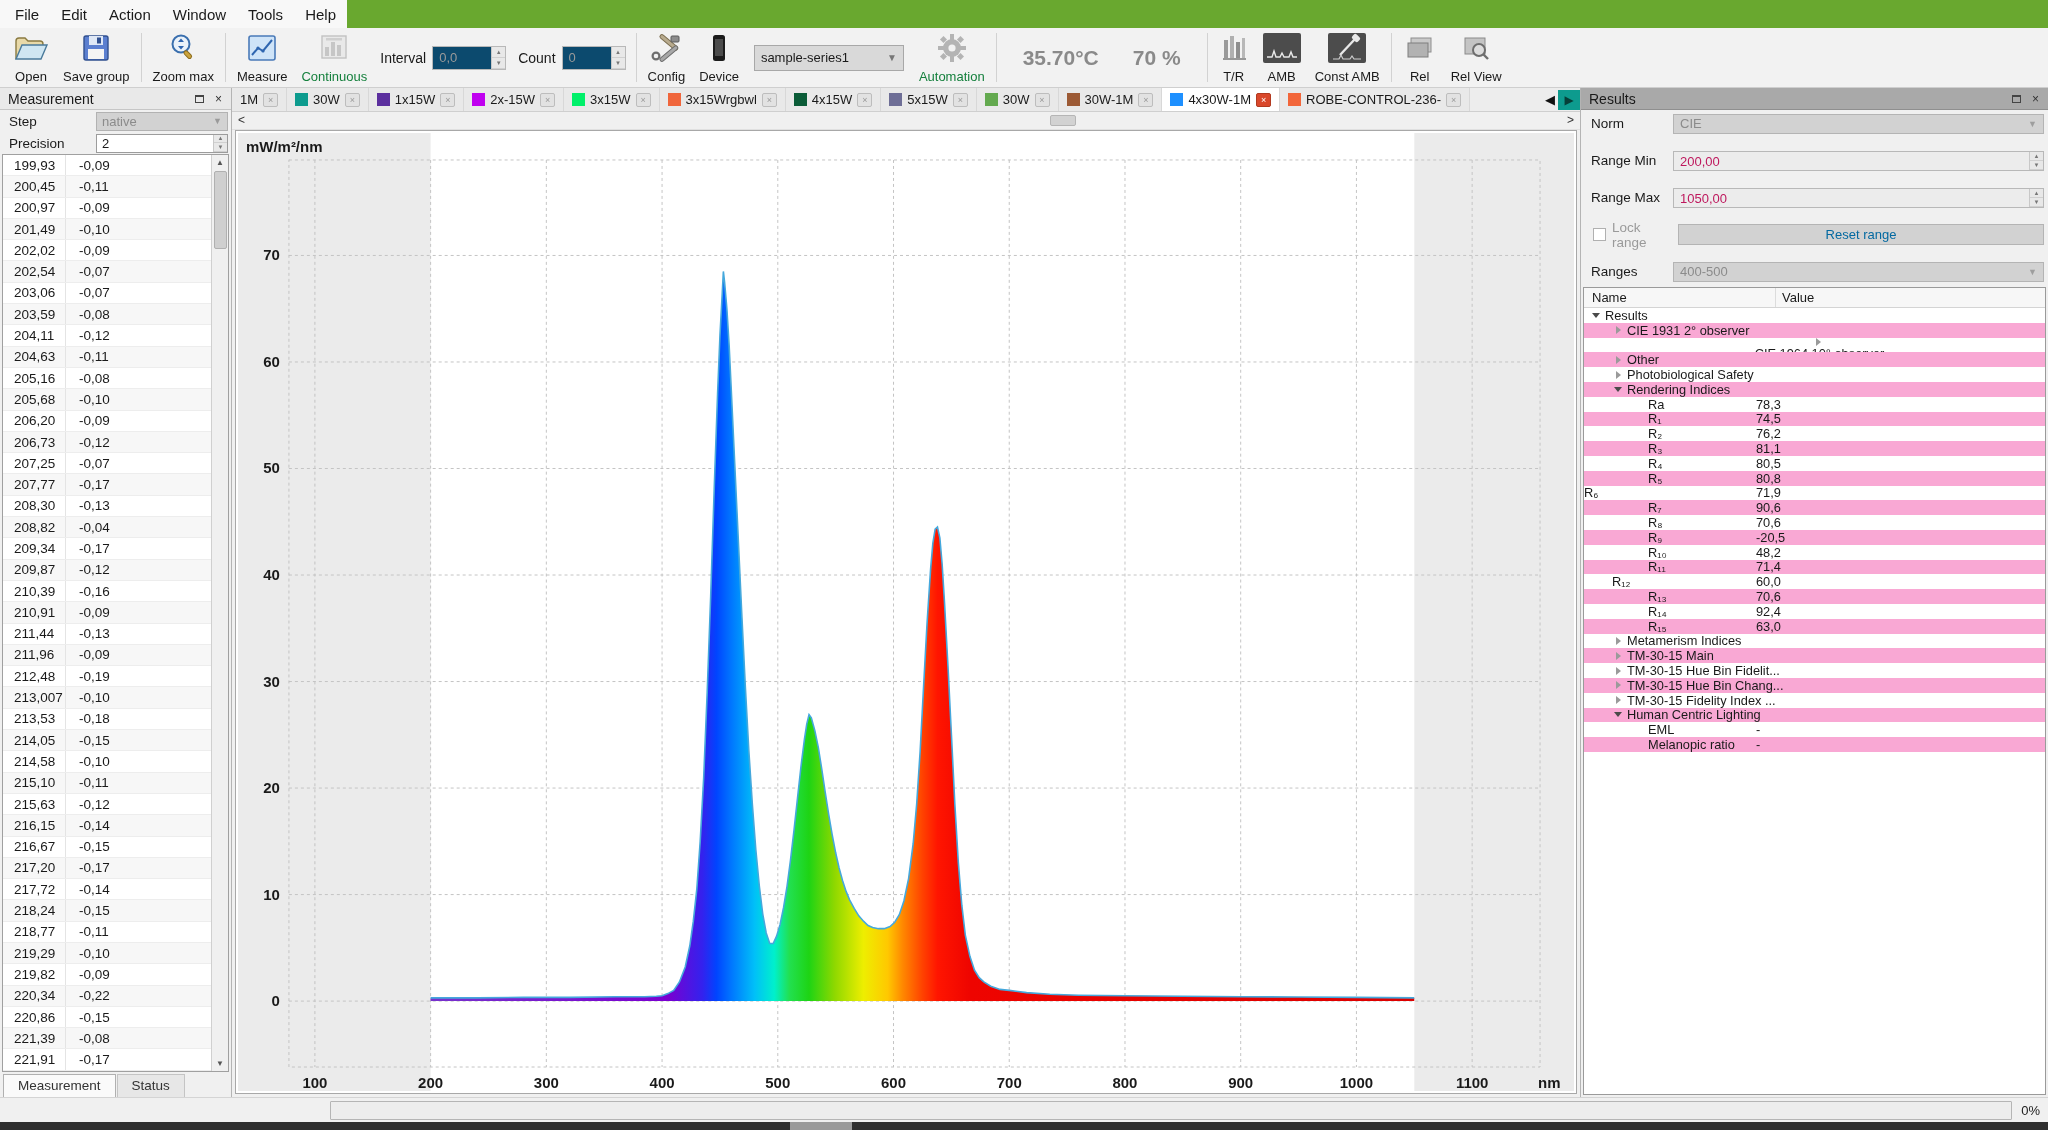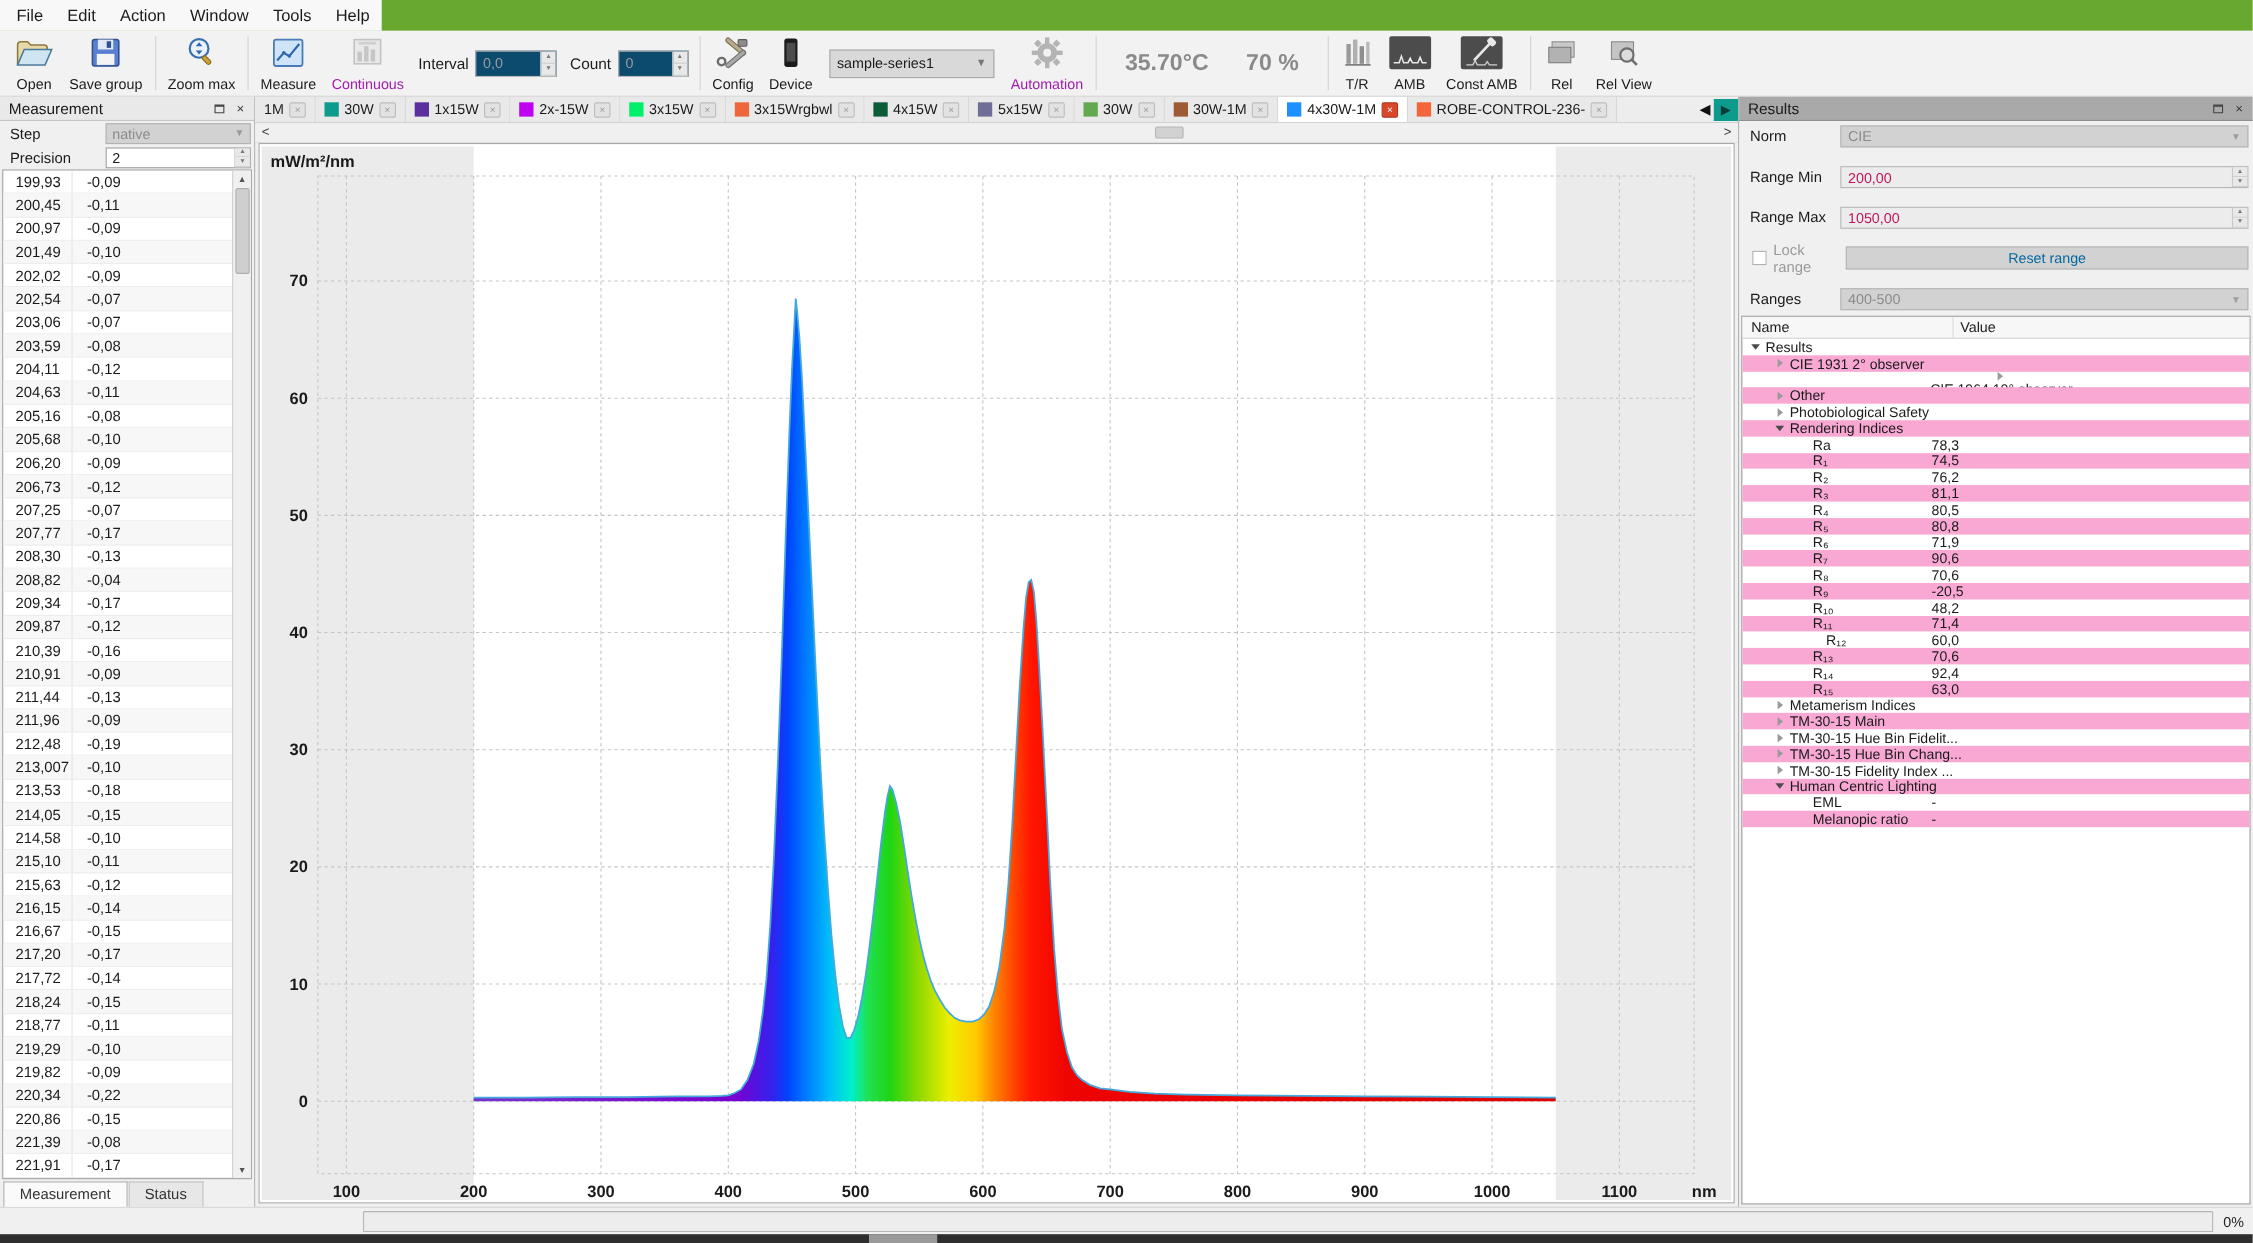--- a/index.html
+++ b/index.html
@@ -8,21 +8,21 @@
 
   
   .menubar { height:28px; background:#69a82f; display:flex; }
   .menu-items { background:#f8f8f8; display:flex; align-items:center; padding-left:4px; }
   .menu-item { padding:4px 11px; font-size:15px; }
 
   
   .toolbar { height:60px; background:#f2f2f2; border-bottom:1px solid #cfcfcf; display:flex; align-items:stretch; padding-left:6px; }
   .tbtn { display:flex; flex-direction:column; align-items:center; justify-content:space-between; padding:4px 7px 3px; font-size:13px; white-space:nowrap; }
   .tbtn .ico { height:32px; display:flex; align-items:center; justify-content:center; }
-  .tbtn.disabled { color:#a21caf;text-align:center; }
+  .tbtn.disabled { color:#15803d;text-align:center; }
   .tsep { width:1px; background:#d2d2d2; margin:5px 4px; }
   .tfield { display:flex; align-items:center; gap:6px; padding:0 6px; font-size:14px; }
   .spinbox { display:flex; border:1px solid #b8b8b8; background:#0c4a6e; height:24px; }
   .spinbox .val { padding:3px 6px; color:#9a9a9a; font-size:13px; }
   .spinner { width:14px; display:flex; flex-direction:column; border-left:1px solid #c8c8c8; }
   .spinner span { flex:1; font-size:6px; line-height:6px; color:#777; text-align:center; background:#e8e8e8; border-bottom:1px solid #d0d0d0; display:flex;align-items:center;justify-content:center;}
   .combo { width:150px; height:26px; background:#d9d9d9; border:1px solid #a8a8a8; display:flex; align-items:center; justify-content:space-between; padding:0 6px; font-size:13px; align-self:center; margin:0 8px; }
   .combo .arr { color:#777; font-size:10px; }
   .bigreadout { display:flex; align-items:center; gap:34px; padding:0 22px; font-size:21px; font-weight:bold; color:#8a8a8a; }
   .darkico { width:38px; height:30px; background:#4c4c4c; border-radius:2px; position:relative; }
@@ -765,21 +765,21 @@
             <span class="tval">81,1</span>
           </div>
           <div class="trow" style="padding-left: 64px;">
             <span>R₄</span>
             <span class="tval">80,5</span>
           </div>
           <div class="trow stripe" style="padding-left: 64px;">
             <span>R₅</span>
             <span class="tval">80,8</span>
           </div>
-          <div class="trow" style="padding-left: 64px; text-align: center;">
+          <div class="trow" style=" text-align: center;">
             <span>R₆</span>
             <span class="tval">71,9</span>
           </div>
           <div class="trow stripe" style="padding-left: 64px;">
             <span>R₇</span>
             <span class="tval">90,6</span>
           </div>
           <div class="trow" style="padding-left: 64px;">
             <span>R₈</span>
             <span class="tval">70,6</span>
@@ -789,21 +789,21 @@
             <span class="tval">-20,5</span>
           </div>
           <div class="trow" style="padding-left: 64px;">
             <span>R₁₀</span>
             <span class="tval">48,2</span>
           </div>
           <div class="trow stripe" style="padding-left: 64px;">
             <span>R₁₁</span>
             <span class="tval">71,4</span>
           </div>
-          <div class="trow" style="padding-left: 76px;">
+          <div class="trow" style="padding-left: 28px;">
             <span>R₁₂</span>
             <span class="tval">60,0</span>
           </div>
           <div class="trow stripe" style="padding-left: 64px;">
             <span>R₁₃</span>
             <span class="tval">70,6</span>
           </div>
           <div class="trow" style="padding-left: 64px;">
             <span>R₁₄</span>
             <span class="tval">92,4</span>

